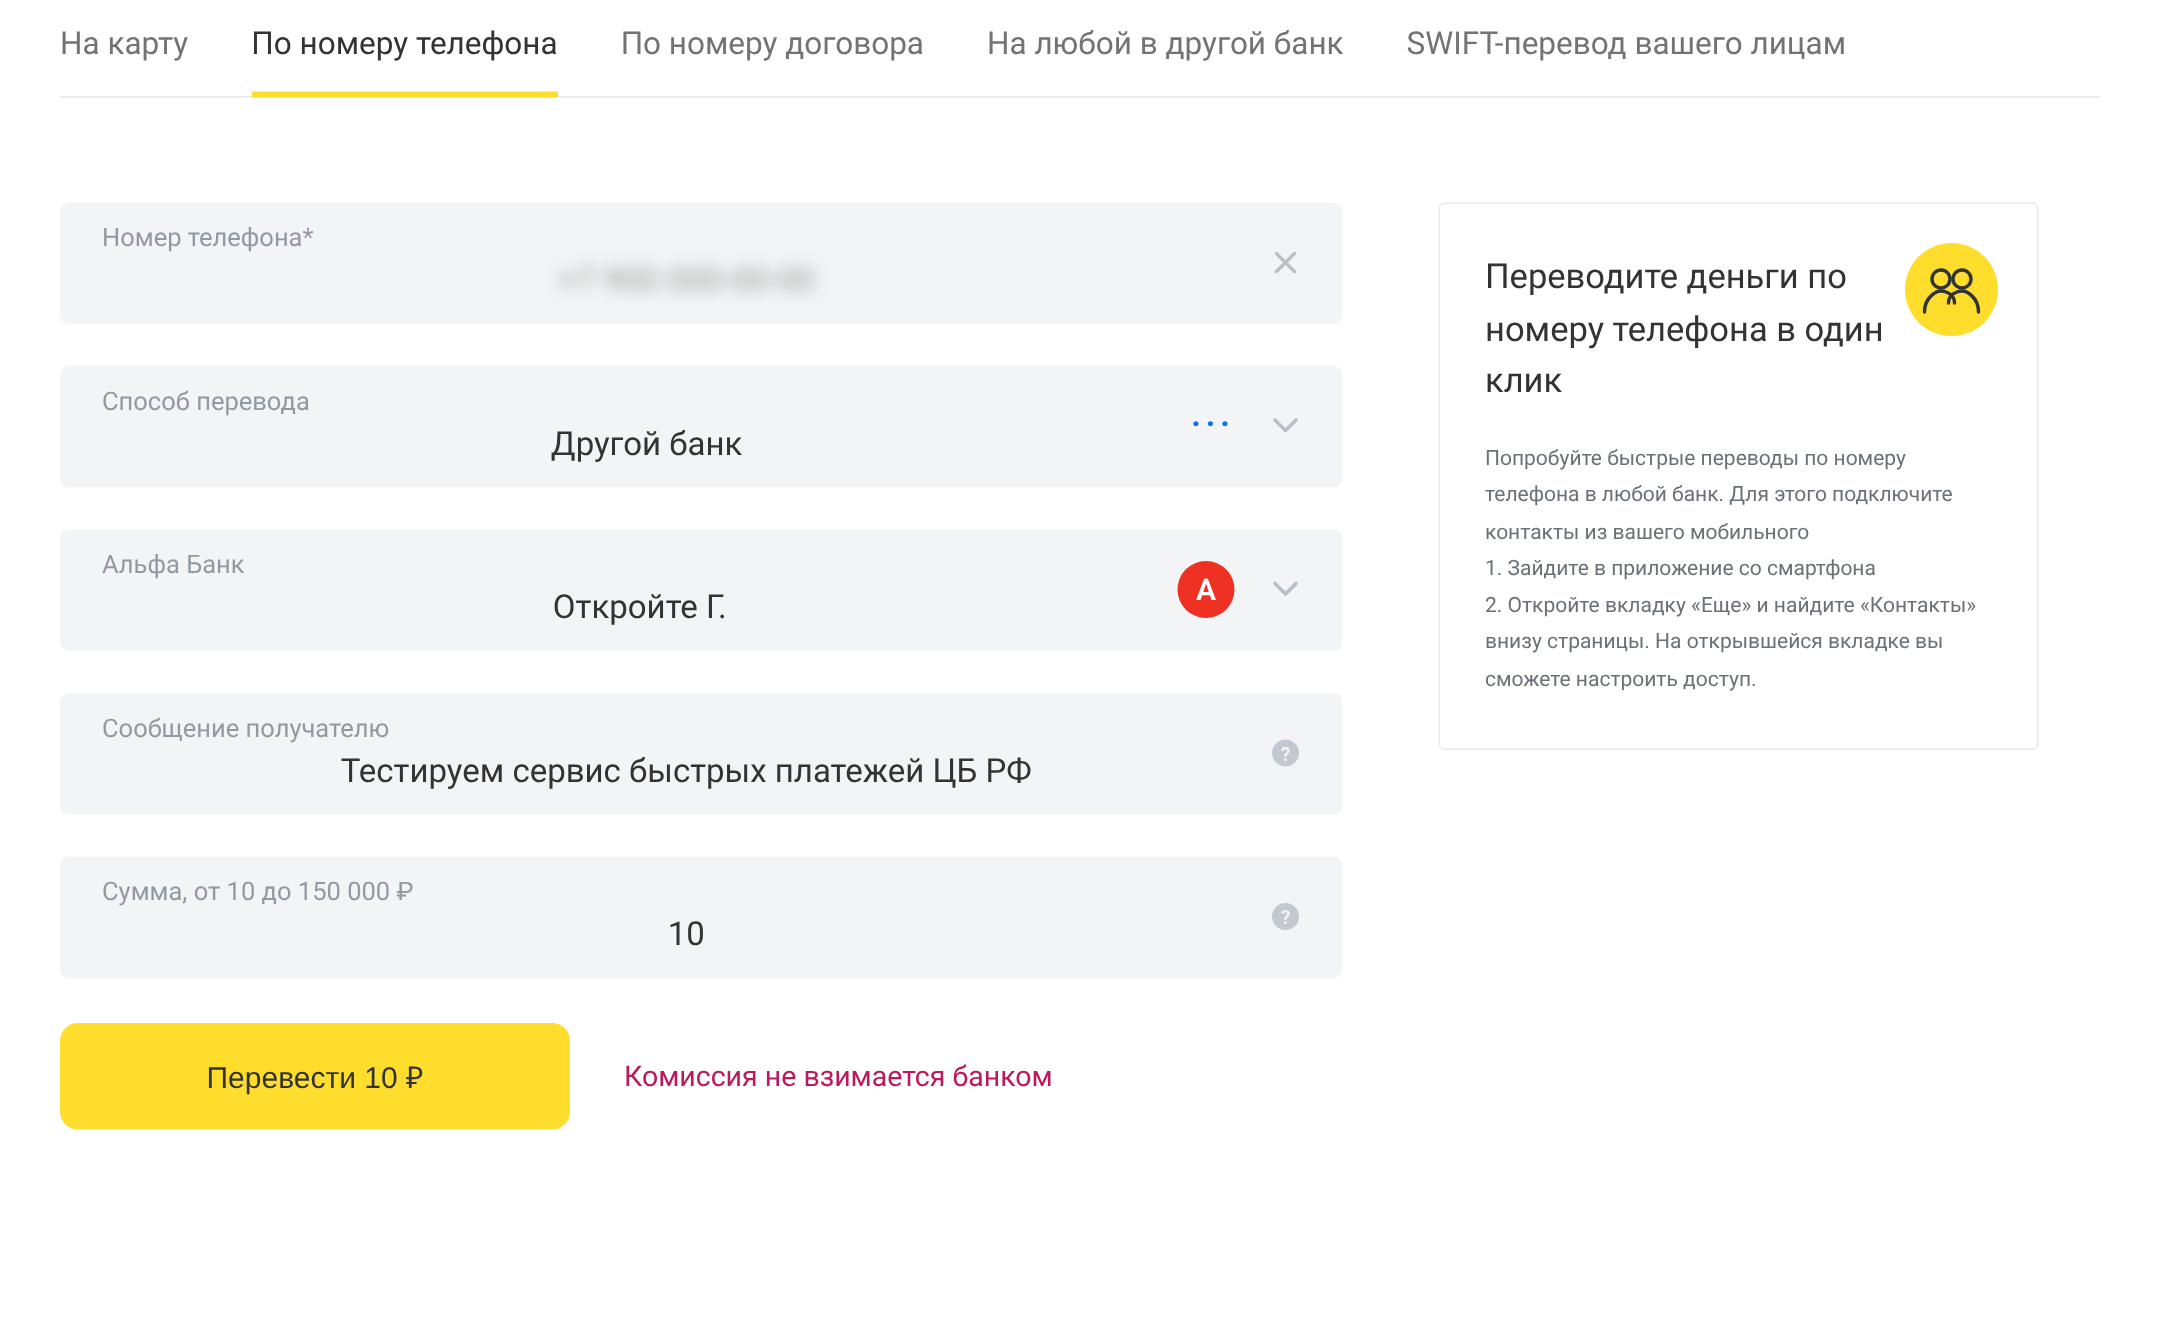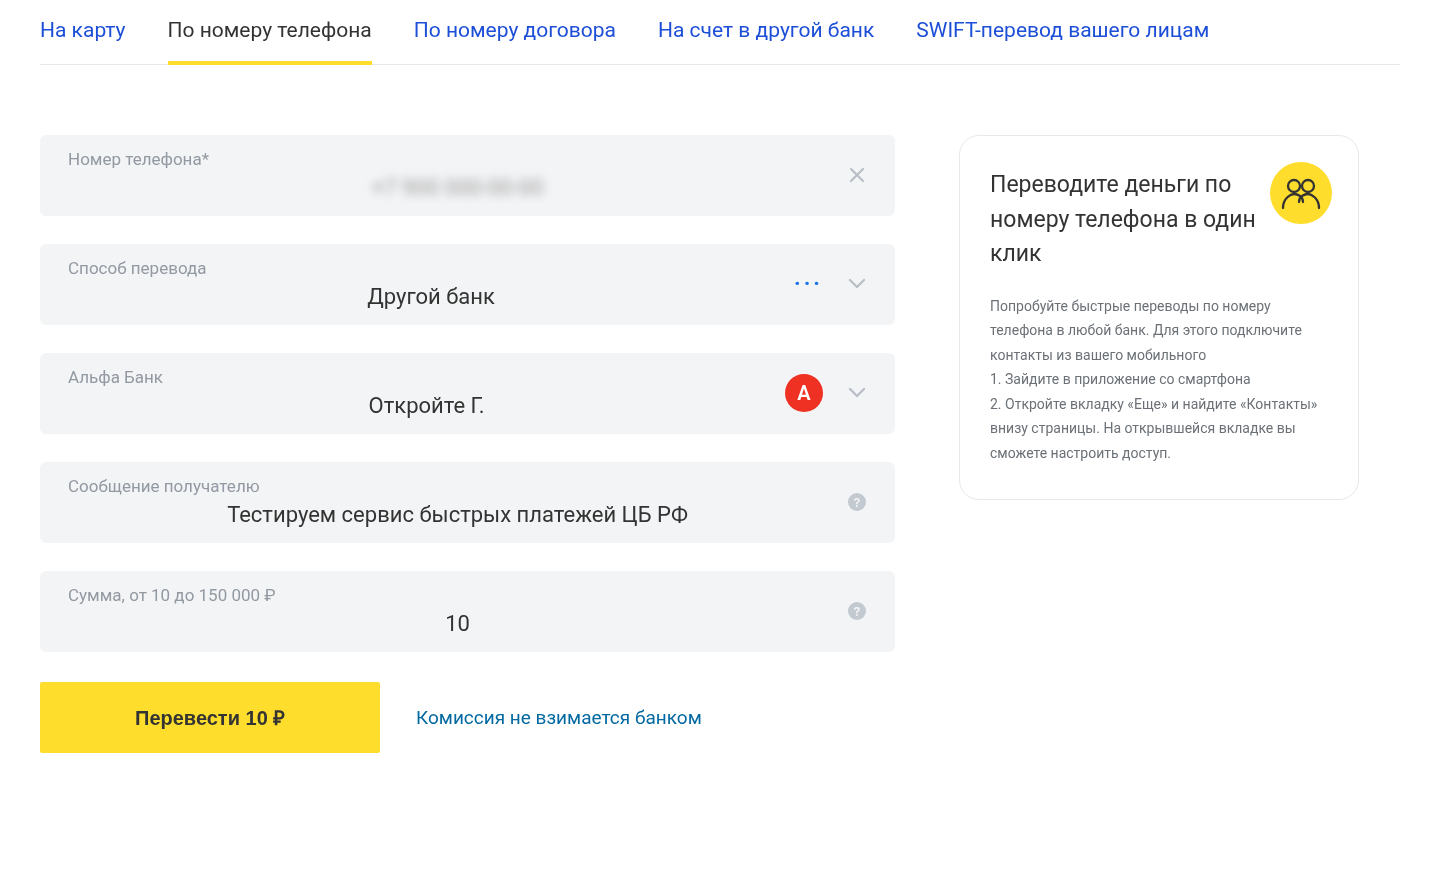--- a/index.html
+++ b/index.html
@@ -15,21 +15,21 @@
   padding: 0 40px;
 }
 .tabs {
   display: flex;
   gap: 42px;
   border-bottom: 1px solid #e8e8e8;
   padding-top: 18px;
 }
 .tab {
   font-size: 21px;
-  color: #1d4ed8;
+  color: #737373;
   padding-bottom: 22px;
   cursor: pointer;
   position: relative;
 }
 .tab.active {
   color: #333;
 }
 .tab.active::after {
   content: "";
   position: absolute;
@@ -90,38 +90,37 @@
 }
 .actions {
   display: flex;
   align-items: center;
   gap: 36px;
   margin-top: 30px;
 }
 .submit-btn {
   background: #ffdd2d;
   border: none;
-  border-radius: 2px;
+  border-radius: 12px;
   font-size: 20px;
   color: #333;
   padding: 22px 48px;
   cursor: pointer;
   min-width: 340px;
-  font-weight: bold;
 }
 .commission {
   font-size: 19px;
-  color: #0369a1;
+  color: #be185d;
 }
 .info-col {
   width: 400px;
 }
 .info-card {
   border: 1px solid #e8e8e8;
-  border-radius: 20px;
+  border-radius: 4px;
   padding: 32px 30px 34px 30px;
   position: relative;
 }
 .info-title {
   font-size: 23px;
   color: #333;
   line-height: 1.5;
   margin-bottom: 22px;
   padding-right: 70px;
 }
@@ -139,21 +138,21 @@
 }
 </style>
 </head>
 <body>
 
 <div class="container">
   <div class="tabs">
     <div class="tab">На карту</div>
     <div class="tab active">По номеру телефона</div>
     <div class="tab">По номеру договора</div>
-    <div class="tab">На счет в другой банк</div>
+    <div class="tab">На любой в другой банк</div>
     <div class="tab">SWIFT-перевод вашего лицам</div>
   </div>
 
   <div class="main">
     <div class="form-col">
 
       <div class="field">
         <div class="field-body">
           <div class="field-label">Номер телефона*</div>
           <div class="field-value blurred">+7 900 000-00-00</div>

